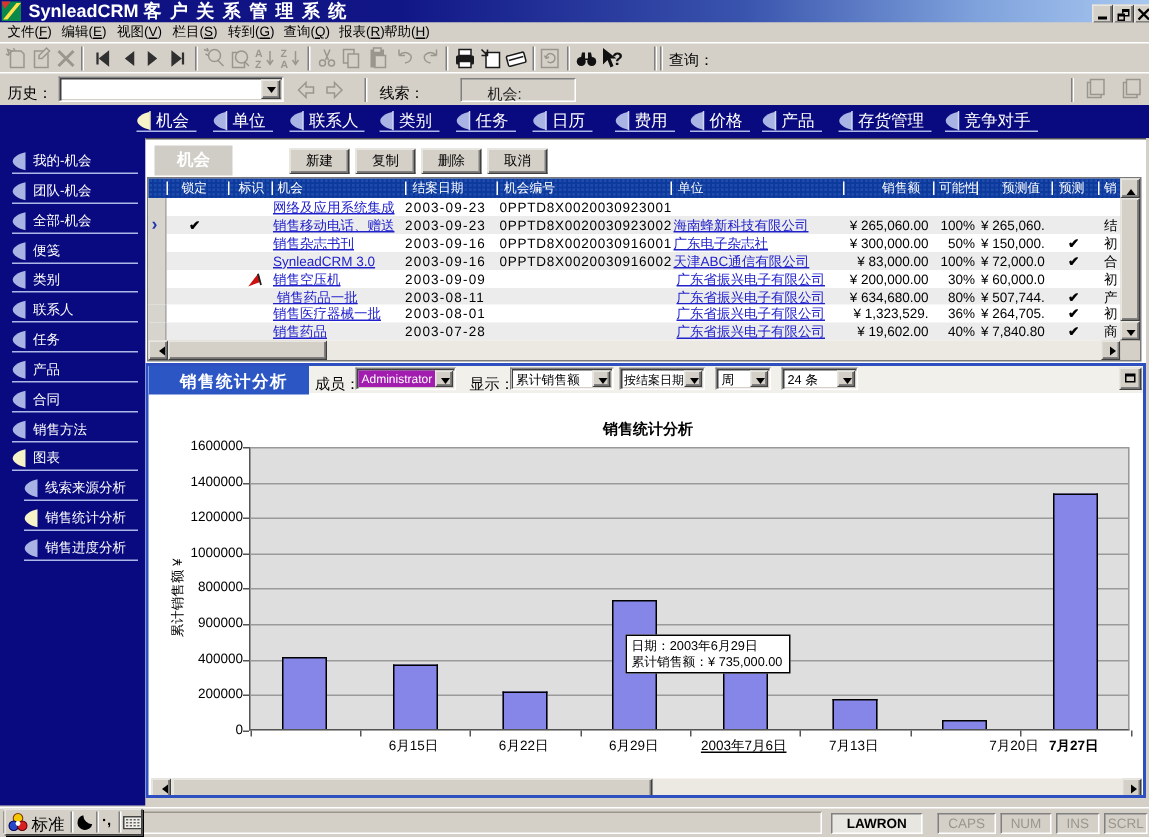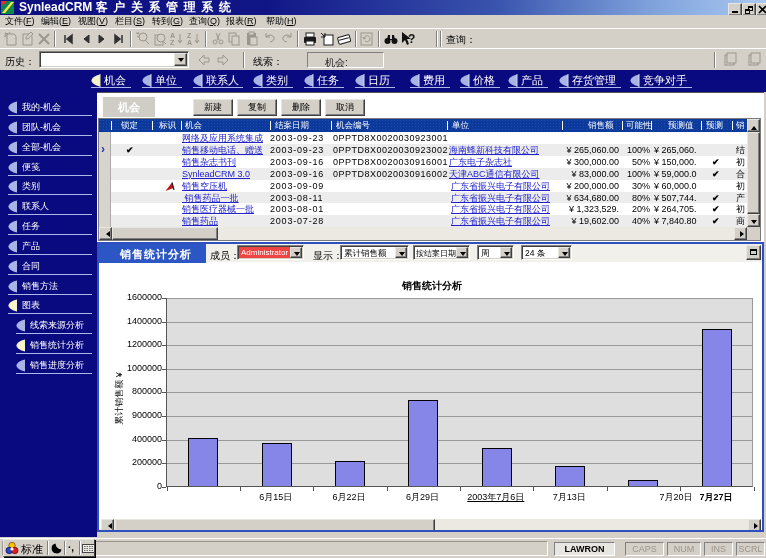--- a/index.html
+++ b/index.html
@@ -60,21 +60,21 @@
   </div>
 
 <div class="abs" style="left:0;top:15px;width:766px;height:13px;background:#d4d0c8;">
 <span style="position:absolute;left:5px;">文件(<u>F</u>)</span>
 <span style="position:absolute;left:41px;">编辑(<u>E</u>)</span>
 <span style="position:absolute;left:78px;">视图(<u>V</u>)</span>
 <span style="position:absolute;left:115px;">栏目(<u>S</u>)</span>
 <span style="position:absolute;left:152px;">转到(<u>G</u>)</span>
 <span style="position:absolute;left:189px;">查询(<u>Q</u>)</span>
 <span style="position:absolute;left:226px;">报表(<u>R</u>)</span>
-<span style="position:absolute;left:266px;">帮助(<u>H</u>)</span>
+<span style="position:absolute;left:256px;">帮助(<u>H</u>)</span>
 </div>
 
 <div class="abs" style="left:0;top:28px;width:766px;height:20px;background:#d4d0c8;border-top:1px solid #fff;" id="toolbar">
 
 <svg class="abs" style="left:3px;top:2px;" width="16" height="16">
       <path d="M4,3 h7 l2,2 v9 h-9 z" fill="#d4d0c8" stroke="#9a968e"></path>
       <path d="M2,2 l3,1 -2,2 z M6,1 l1,2 M1,5 l2,1" stroke="#9a968e" fill="none"></path>
     </svg>
 <svg class="abs" style="left:19px;top:2px;" width="16" height="16">
       <path d="M4,3 h7 l2,2 v9 h-9 z" fill="#d4d0c8" stroke="#9a968e"></path>
@@ -444,21 +444,21 @@
       <span class="gc" style="left:637px;">初</span>
     </div>
 <div class="grow" style="top:48.7px;background:#ececec;">
       <b class="gut"></b>
 <span class="gc" style="left:83px;"><a>SynleadCRM 3.0</a></span>
       <span class="gc" style="left:171px;letter-spacing:0.8px;">2003-09-16</span>
       <span class="gc" style="left:234px;letter-spacing:.5px;">0PPTD8X0020030916002</span>
       <span class="gc" style="left:350px;"><a>天津ABC通信有限公司</a></span>
       <span class="gc" style="left:456px;width:64px;text-align:right;">¥ 83,000.00</span>
       <span class="gc" style="left:523px;width:28px;text-align:right;">100%</span>
-      <span class="gc" style="left:555px;">¥ 59,000.0</span>
+      <span class="gc" style="left:555px;">¥ 72,000.0</span>
       <span class="gc" style="left:613px;font-weight:bold;">✔</span>
       <span class="gc" style="left:637px;">合</span>
     </div>
 <div class="grow" style="top:60.6px;background:#fff;">
       <b class="gut"></b>
 <span class="gc" style="left:65px;top:1px;"><svg width="11" height="11">
           <path d="M1.5,10 L8,1.5 L9.5,7 Z" fill="#cc1111"></path>
           <path d="M8,1.5 L10,9" stroke="#222" stroke-width="1.2" fill="none"></path>
         </svg></span>
 <span class="gc" style="left:83px;"><a>销售空压机</a></span>
@@ -479,21 +479,21 @@
       <span class="gc" style="left:555px;">¥ 507,744.</span>
       <span class="gc" style="left:613px;font-weight:bold;">✔</span>
       <span class="gc" style="left:637px;">产</span>
     </div>
 <div class="grow" style="top:84.4px;background:#fff;">
       <b class="gut"></b>
 <span class="gc" style="left:83px;"><a>销售医疗器械一批</a></span>
       <span class="gc" style="left:171px;letter-spacing:0.8px;">2003-08-01</span>
       <span class="gc" style="left:352px;"><a>广东省振兴电子有限公司</a></span>
       <span class="gc" style="left:456px;width:64px;text-align:right;">¥ 1,323,529.</span>
-      <span class="gc" style="left:523px;width:28px;text-align:right;">20%</span>
+      <span class="gc" style="left:523px;width:28px;text-align:right;">36%</span>
       <span class="gc" style="left:555px;">¥ 264,705.</span>
       <span class="gc" style="left:613px;font-weight:bold;">✔</span>
       <span class="gc" style="left:637px;">初</span>
     </div>
 <div class="grow" style="top:96.2px;background:#ececec;">
       <b class="gut"></b>
 <span class="gc" style="left:83px;"><a>销售药品</a></span>
       <span class="gc" style="left:171px;letter-spacing:0.8px;">2003-07-28</span>
       <span class="gc" style="left:352px;"><a>广东省振兴电子有限公司</a></span>
       <span class="gc" style="left:456px;width:64px;text-align:right;">¥ 19,602.00</span>
@@ -526,21 +526,21 @@
 </div>
 
 <div class="abs" style="left:97px;top:242px;width:667px;height:290px;border:2px solid #2e4fc0;background:#fff;overflow:hidden;" id="panel">
 
 <div class="abs" style="left:0;top:0;width:663px;height:18px;background:#f2f0ea;"></div>
 <div class="abs" style="left:0;top:0;width:107px;height:19px;background:#2b56c4;color:#fff;font-weight:bold;font-size:11px;">
       <span style="position:absolute;left:21px;top:3px;letter-spacing:1px;">销售统计分析</span>
     </div>
 <span class="abs" style="left:111px;top:5px;font-size:10px;">成员：</span>
 <div class="combo" style="left:138px;top:1px;width:67px;height:15px;">
-      <div style="position:absolute;left:1px;top:1px;right:13px;bottom:1px;background:#ef4444;color:#fff;font-size:8px;line-height:11px;padding-left:2px;overflow:hidden;">Administrator</div>
+      <div style="position:absolute;left:1px;top:1px;right:13px;bottom:1px;background:#a21caf;color:#fff;font-size:8px;line-height:11px;padding-left:2px;overflow:hidden;">Administrator</div>
       <div class="dbtn" style="width:12px;"></div>
     </div>
 <span class="abs" style="left:214px;top:5px;font-size:10px;">显示：</span>
 <div class="combo" style="left:241px;top:1px;width:69px;height:15px;">
       <span style="position:absolute;left:3px;top:2px;">累计销售额</span>
       <div class="dbtn" style="width:12px;"></div>
     </div>
 <div class="combo" style="left:314px;top:1px;width:57px;height:15px;">
       <span style="position:absolute;left:2px;top:2px;font-size:8px;">按结案日期</span>
       <div class="dbtn" style="width:12px;"></div>
@@ -604,20 +604,21 @@
 <div class="bar" style="left:21.7px;top:140.4px;"></div>
 <div class="bar" style="left:95px;top:145.4px;"></div>
 <div class="bar" style="left:168.4px;top:162.5px;"></div>
 <div class="bar" style="left:241.8px;top:102.1px;"></div>
 <div class="bar" style="left:315.1px;top:149.9px;"></div>
 <div class="bar" style="left:388.5px;top:168.2px;"></div>
 <div class="bar" style="left:461.8px;top:181.5px;"></div>
 <div class="bar" style="left:535.2px;top:31.3px;"></div>
 </div>
 
+<div class="abs" style="left:318px;top:179px;width:110px;height:26px;background:#fff;border:1px solid #000;font-size:8.5px;line-height:11px;padding:1px 0 0 3px;z-index:5;">日期：2003年6月29日<br>累计销售额：¥ 735,000.00</div>
 
 <div class="abs xlab" style="left:103.4px;margin-top:48px;">2003年6月8日</div>
 <div class="abs xlab" style="left:176.7px;">6月15日</div>
 <div class="abs xlab" style="left:250.1px;">6月22日</div>
 <div class="abs xlab" style="left:323.5px;">6月29日</div>
 <div class="abs xlab" style="left:396.8px;text-decoration:underline;">2003年7月6日</div>
 <div class="abs xlab" style="left:470.2px;">7月13日</div>
 <div class="abs xlab" style="left:543.5px;text-align:right;">7月20日</div>
 <div class="abs xlab" style="left:616.9px;font-weight:bold;">7月27日</div>
 <div class="abs" style="left:351px;top:261px;font-size:15px;margin-top:28px;">日期</div>

